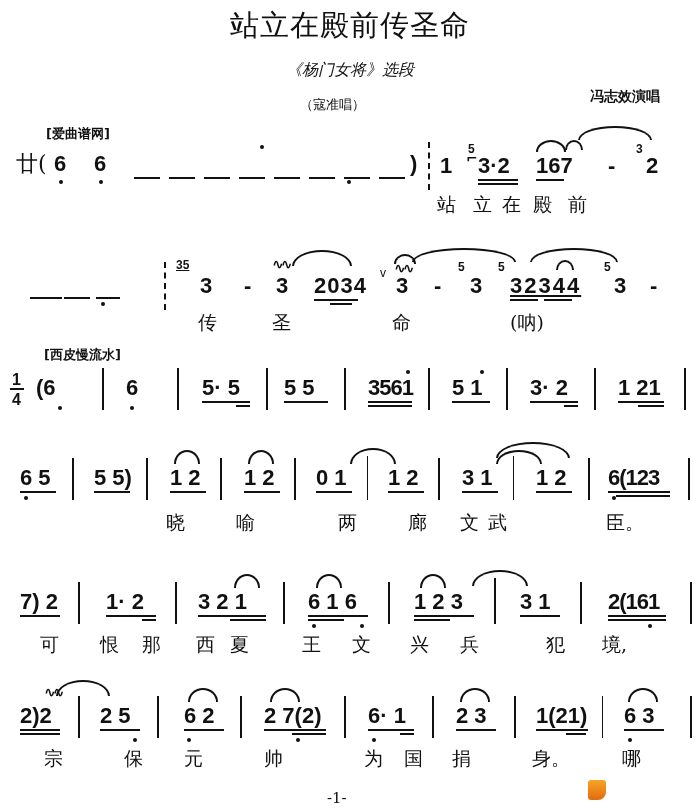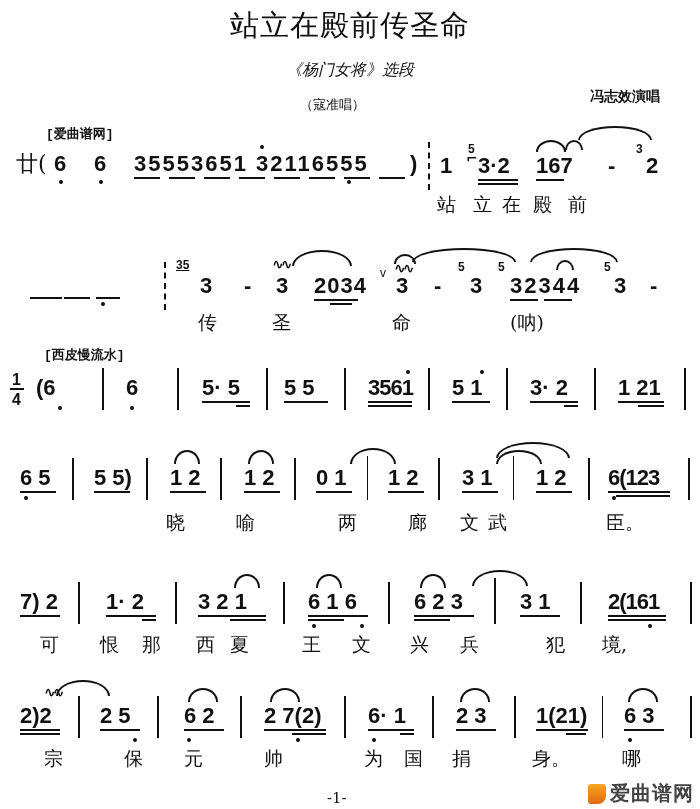--- a/index.html
+++ b/index.html
@@ -1,18 +1,18 @@
 <!DOCTYPE html>
 <html><head>
 <meta charset="utf-8">
 <style>
   html, body { margin:0; padding:0; background:#fff; }
   body { width:700px; height:809px; position:relative; overflow:hidden;
          font-family:"DejaVu Sans", sans-serif; color:#111; }
-  .abs { position:absolute;font-family:Liberation Mono, monospace; }
+  .abs { position:absolute; }
   .title { left:0; width:700px; top:6px; text-align:center;
            font-family:"DejaVu Serif", serif; font-size:29px; letter-spacing:1px; }
   .subtitle { left:0; width:700px; top:60px; text-align:center;
               font-family:"DejaVu Serif", serif; font-size:16px; font-style:italic; }
   .role { left:300px; top:96px; font-family:"DejaVu Serif", serif; font-size:13px; }
   .performer { left:590px; top:88px; font-size:14px; font-weight:bold; }
   .section { font-size:13px; font-weight:bold; }
   .row { position:absolute; left:0; width:700px; height:60px; }
   .note { position:absolute; font-family:"Liberation Sans", sans-serif; font-weight:bold;
           font-size:22px; line-height:24px; }
@@ -40,21 +40,20 @@
 <div class="abs performer">冯志效演唱</div>
 
 <div class="abs section" style="left:46px;top:125px;">[爱曲谱网]</div>
 
 <div class="row" style="top:148px;">
   <span class="note" style="left:16px;top:4px;font-weight:normal;font-family:'DejaVu Serif',serif;">廿(</span>
   <span class="note" style="left:54px;top:4px;">6</span>
   <span class="dot" style="left:59px;top:32px;"></span>
   <span class="note" style="left:94px;top:4px;">6</span>
   <span class="dot" style="left:99px;top:32px;"></span>
-  <span class="note" style="left:134px;top:4px;letter-spacing:2px;">35553651 32116555</span>
   <span class="dot" style="left:260px;top:-3px;"></span>
   <span class="dot" style="left:347px;top:32px;"></span>
   <span class="ul" style="left:134px;top:29px;width:26px;"></span>
   <span class="ul" style="left:169px;top:29px;width:26px;"></span>
   <span class="ul" style="left:204px;top:29px;width:26px;"></span>
   <span class="ul" style="left:239px;top:29px;width:26px;"></span>
   <span class="ul" style="left:274px;top:29px;width:26px;"></span>
   <span class="ul" style="left:309px;top:29px;width:26px;"></span>
   <span class="ul" style="left:344px;top:29px;width:26px;"></span>
   <span class="ul" style="left:379px;top:29px;width:26px;"></span>
@@ -100,21 +99,21 @@
   <span class="ul" style="left:330px;top:35px;width:22px;"></span>
   <span class="grace" style="left:380px;top:-2px;font-weight:normal;">v</span>
   <span class="arc" style="left:394px;top:-14px;width:18px;height:8px;"></span>
   <span class="wavy" style="left:394px;top:-8px;">∿∿</span>
   <span class="note" style="left:396px;top:6px;">3</span>
   <span class="arc" style="left:412px;top:-20px;width:100px;height:12px;"></span>
   <span class="note" style="left:434px;top:6px;">-</span>
   <span class="grace" style="left:458px;top:-8px;">5</span>
   <span class="note" style="left:470px;top:6px;">3</span>
   <span class="grace" style="left:498px;top:-8px;">5</span>
-  <span class="note" style="left:510px;top:6px;letter-spacing:2px;">32344</span>
+  <span class="note" style="left:510px;top:6px;letter-spacing:2px;text-decoration:underline;">32344</span>
   <span class="ul" style="left:510px;top:31px;width:28px;"></span>
   <span class="ul" style="left:544px;top:31px;width:28px;"></span>
   <span class="arc" style="left:530px;top:-20px;width:84px;height:12px;"></span>
   <span class="arc" style="left:556px;top:-8px;width:14px;height:8px;"></span>
   <span class="grace" style="left:604px;top:-8px;">5</span>
   <span class="note" style="left:614px;top:6px;">3</span>
   <span class="note" style="left:650px;top:6px;">-</span>
 </div>
 <div class="row" style="top:310px;">
   <span class="lyr" style="left:198px;">传</span>
@@ -222,21 +221,21 @@
   <span class="ul" style="left:230px;top:33px;width:36px;"></span>
   <span class="bar" style="left:283px;top:-4px;height:42px;"></span>
   <span class="arc" style="left:316px;top:-12px;width:22px;height:12px;"></span>
   <span class="note" style="left:308px;top:4px;white-space:pre;">6 1 6</span>
   <span class="dot" style="left:312px;top:38px;"></span>
   <span class="dot" style="left:360px;top:38px;"></span>
   <span class="ul" style="left:308px;top:29px;width:60px;"></span>
   <span class="ul" style="left:308px;top:33px;width:36px;"></span>
   <span class="bar" style="left:388px;top:-4px;height:42px;"></span>
   <span class="arc" style="left:420px;top:-12px;width:22px;height:12px;"></span>
-  <span class="note" style="left:414px;top:4px;white-space:pre;">6 2 3</span>
+  <span class="note" style="left:414px;top:4px;white-space:pre;">1 2 3</span>
   <span class="ul" style="left:414px;top:29px;width:60px;"></span>
   <span class="ul" style="left:414px;top:33px;width:36px;"></span>
   <span class="arc" style="left:472px;top:-16px;width:52px;height:14px;"></span>
   <span class="bar" style="left:494px;top:-8px;height:46px;"></span>
   <span class="note" style="left:520px;top:4px;white-space:pre;">3 1</span>
   <span class="ul" style="left:520px;top:29px;width:40px;"></span>
   <span class="bar" style="left:580px;top:-4px;height:42px;"></span>
   <span class="note" style="left:608px;top:4px;letter-spacing:-1px;">2(161</span>
   <span class="dot" style="left:648px;top:38px;"></span>
   <span class="ul" style="left:608px;top:29px;width:58px;"></span>
@@ -306,14 +305,13 @@
   <span class="lyr" style="left:364px;">为</span>
   <span class="lyr" style="left:404px;">国</span>
   <span class="lyr" style="left:452px;">捐</span>
   <span class="lyr" style="left:532px;">身。</span>
   <span class="lyr" style="left:622px;">哪</span>
 </div>
 
 <div class="abs footer-page">-1-</div>
 <div class="abs logo">
   <span class="logo-icon"></span>
-  <span class="logo-text">爱曲谱网</span>
 </div>
 
 </body></html>

